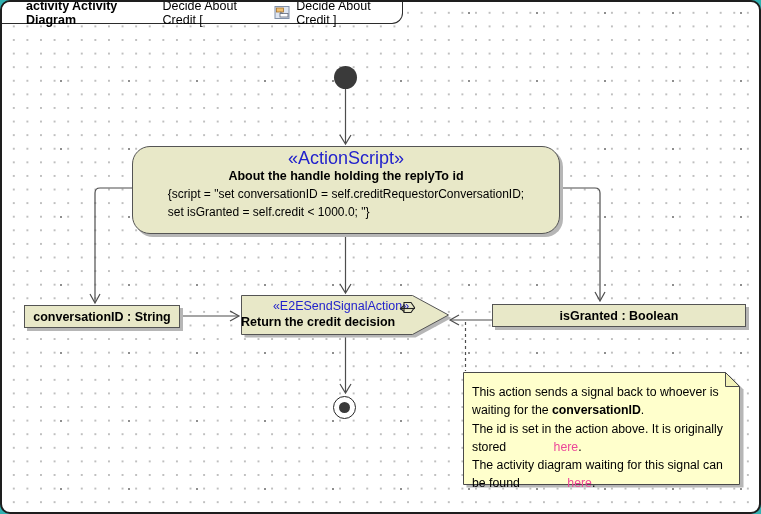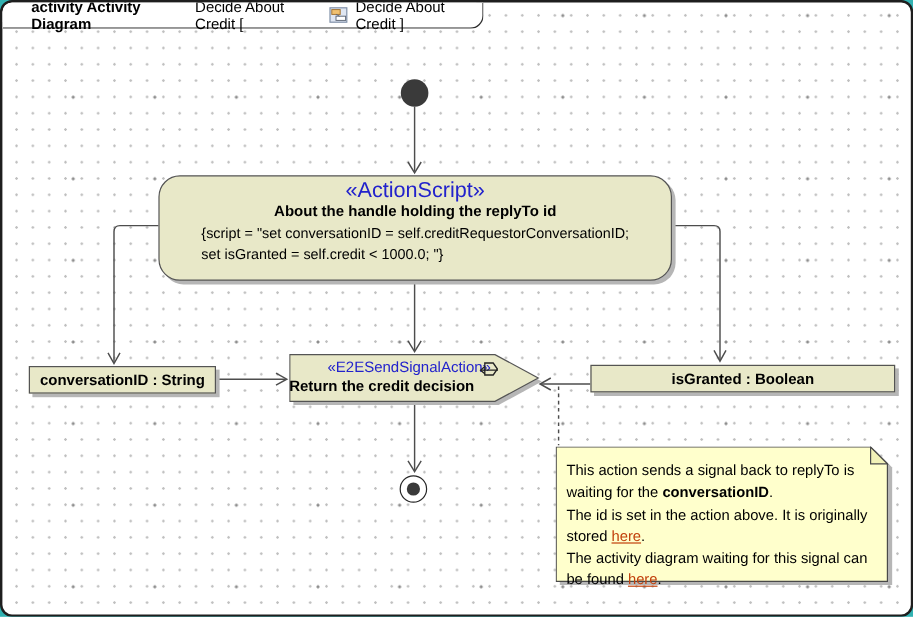--- a/index.html
+++ b/index.html
@@ -75,21 +75,21 @@
     background:#ffffff;border:1.5px solid #262626;border-radius:50%;
     box-sizing:border-box;display:flex;align-items:center;justify-content:center;z-index:10;
   }
   .final .dot{width:11px;height:11px;border-radius:50%;background:#3a3a3a;}
   .note-wrap{position:absolute;left:461px;top:370px;width:281px;height:117px;z-index:10;}
   .note-text{
     position:absolute;left:470px;top:381px;width:262px;z-index:11;
     font-size:12.3px;line-height:18.3px;color:#000;
   }
   .note-text p{margin:0;}
-  .note-text a{color:#c2410c;text-decoration:underline;cursor:pointer;}
+  .note-text a{color:#ec4899;cursor:pointer;margin-left:44px;}
 </style>
 </head>
 <body>
 
 <div class="frame">
   <div class="canvas"></div>
 
   <div class="tab">
     <b>activity Activity Diagram</b>
     <span>Decide About Credit [</span>
@@ -187,21 +187,21 @@
 
   <div class="note-wrap">
     <svg width="281" height="117" viewBox="0 0 281 117">
       <polygon points="3.5,3.5 266.5,3.5 280.5,17.5 280.5,115.5 3.5,115.5" fill="#b6b6b6" stroke="none"></polygon>
       <polygon points="0.5,0.5 262.5,0.5 276.5,14.5 276.5,112.5 0.5,112.5" fill="#ffffcc" stroke="#4a4a4a" stroke-width="1"></polygon>
       <polygon points="262.5,0.5 262.5,14.5 276.5,14.5" fill="#f2f2b8" stroke="#4a4a4a" stroke-width="1"></polygon>
     </svg>
   </div>
   <div class="note-text">
     <p>
-      <span>This action sends a signal back to replyTo is waiting for the </span><b>conversationID</b><span>.</span>
+      <span>This action sends a signal back to whoever is waiting for the </span><b>conversationID</b><span>.</span>
     </p>
     <p>
       <span>The id is set in the action above. It is originally stored </span><a>here</a><span>.</span>
     </p>
     <p>
       <span>The activity diagram waiting for this signal can be found </span><a>here</a><span>.</span>
     </p>
   </div>
 </div>
 

